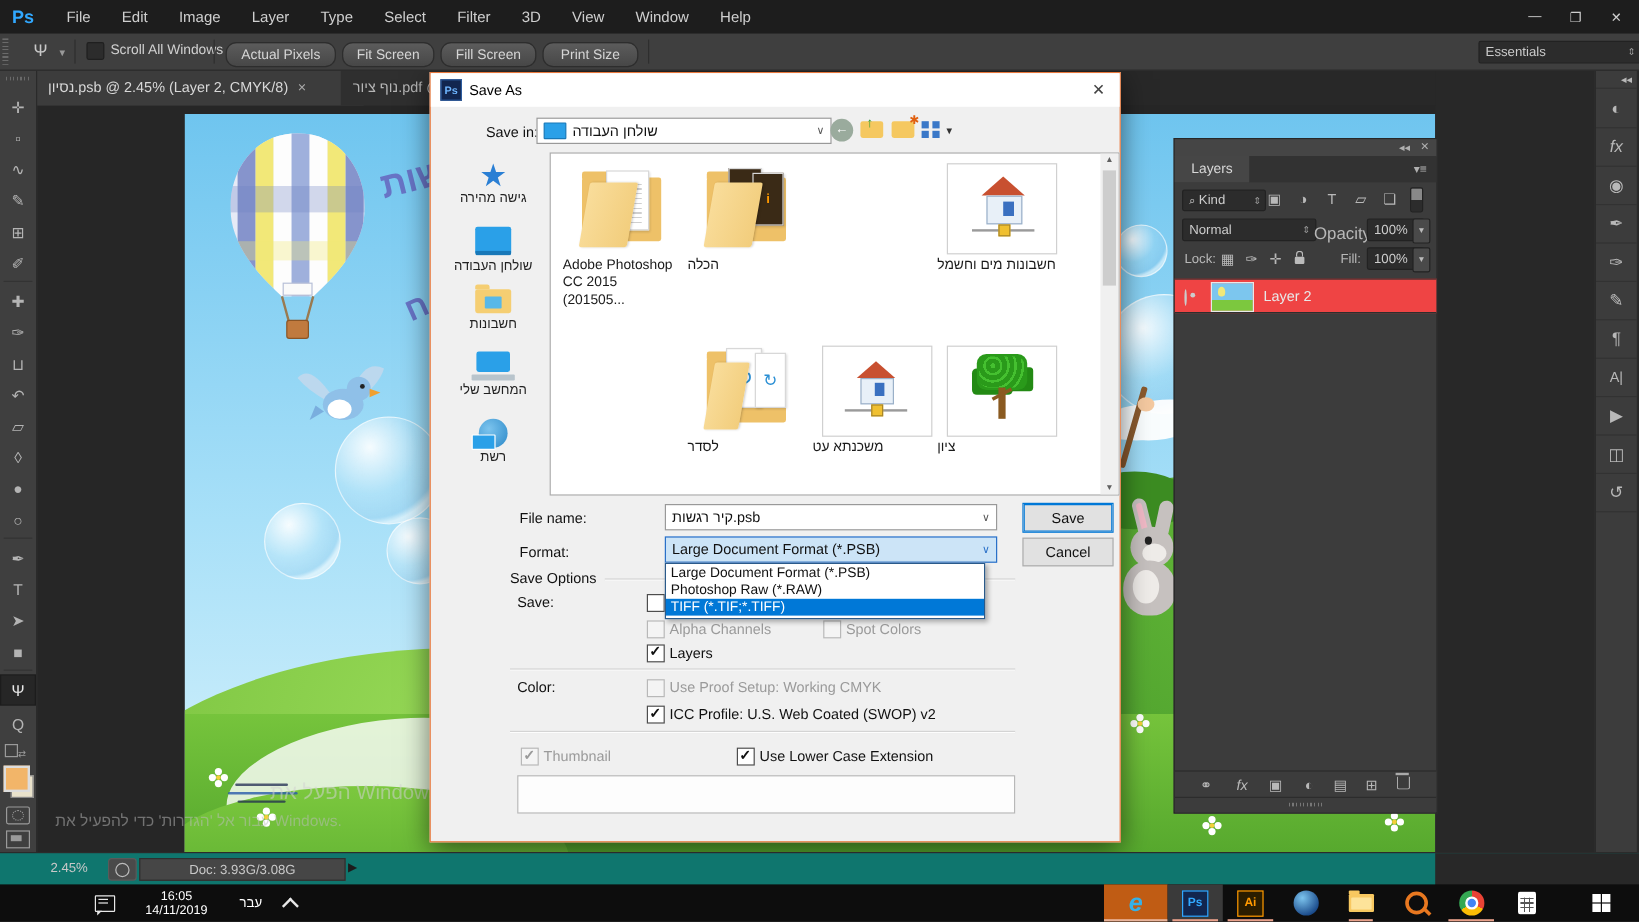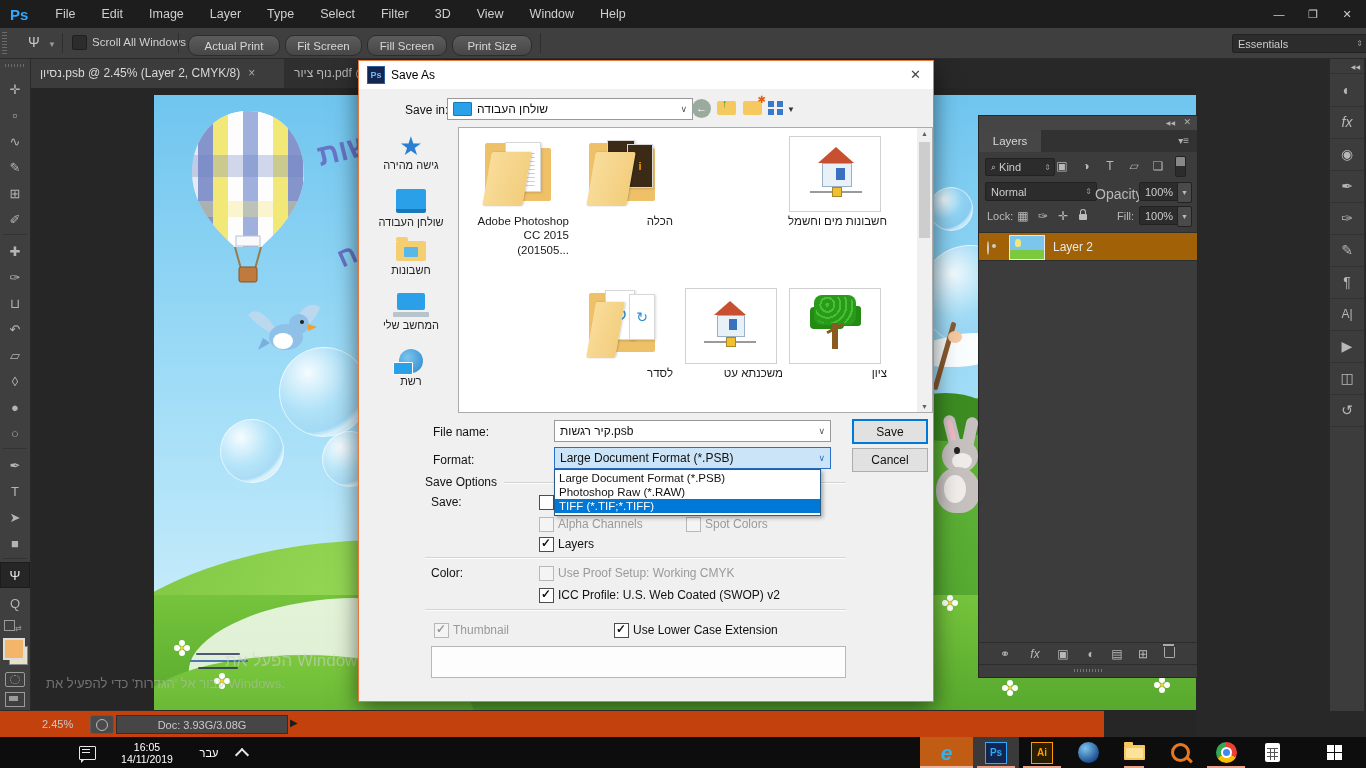--- a/index.html
+++ b/index.html
@@ -44,21 +44,21 @@
   .wbtn{position:absolute;background:#e1e1e1;border:1px solid #adadad;display:flex;align-items:center;justify-content:center;font-size:12px;color:#111}
   .wbtn.default{border:1px solid #0078d7;box-shadow:inset 0 0 0 1px #0078d7}
   .cb{position:absolute;width:13px;height:13px;background:#fff;border:1px solid #4d4d4d}
   .cb.checked:after{content:"✓";position:absolute;left:1px;top:-2px;font-size:12px;font-weight:bold;color:#101010}
   .cb.dis{border-color:#b8b8b8;background:#f4f4f4}
   .cb.dis.checked:after{color:#9a9a9a}
   .cblab{position:absolute;font-size:12px;color:#111;white-space:nowrap}
   .cblab.dis{color:#9a9a9a}
   .gline{position:absolute;height:1px;background:#d4d4d4;border-bottom:1px solid #fdfdfd}
   .sideitem{position:absolute;width:90px;text-align:center;font-size:11px;color:#222}
-  .flabel{position:absolute;font-size:11.5px;color:#1a1a1a;text-align:right;line-height:1.25}
+  .flabel{position:absolute;font-size:11.5px;color:#1a1a1a;text-align:left;line-height:1.25}
   .ddrow{position:absolute;left:0;width:100%;height:14px;display:flex;align-items:center;padding:0 4px;box-sizing:border-box;font-size:11.5px}
   
   .ofold{position:absolute}
   .ofold .back{position:absolute;left:2px;top:8px;width:92%;height:80%;background:#eec168;border-radius:2px}
   .ofold .back:before{content:"";position:absolute;left:0;top:-5px;width:26px;height:6px;background:#eec168;border-radius:2px 2px 0 0}
   .ofold .front{position:absolute;left:4px;bottom:0;width:55%;height:82%;background:linear-gradient(100deg,#f9dd9b,#f2cd7c);transform:skewX(-10deg);border-radius:2px;box-shadow:1px 0 2px rgba(0,0,0,.2)}
   .page{position:absolute;background:#fff;border:1px solid #d8d8d8;box-shadow:1px 1px 2px rgba(0,0,0,.15)}
   .pagelines{background-image:repeating-linear-gradient(180deg,transparent 0 3px,#cfcfcf 3px 4px);background-size:70% calc(100% - 12px);background-repeat:no-repeat;background-position:50% 55%}
   .homecard{position:absolute;background:#fff;border:1px solid #d0d0d0}
   
@@ -69,21 +69,21 @@
   .csslock:before{content:"";position:absolute;left:1px;top:-5px;width:4px;height:4px;border:1.5px solid #bbb;border-bottom:none;border-radius:3px 3px 0 0}
   .eye{width:13px;height:9px;border:1px solid #ccc;border-radius:50%;position:relative}
   .eye:after{content:"";position:absolute;left:4px;top:2px;width:4px;height:4px;border-radius:50%;background:#ccc}
   .minitrash{width:9px;height:10px;border:1px solid #aaa;border-top:none;border-radius:0 0 2px 2px;position:relative;margin-top:3px}
   .minitrash:before{content:"";position:absolute;left:-2px;top:-3px;width:11px;height:2px;background:#aaa}
   
   #rdock{left:1196px;top:58px;width:170px;height:652px;background:#282828;z-index:3}
   #rstrip{left:1329px;top:58px;width:34px;height:652px;background:#3c3c3c;border:1px solid #2a2a2a;z-index:4}
   .rcell{position:absolute;left:0;width:34px;height:32px;display:flex;align-items:center;justify-content:center;color:#b8b8b8;font-size:14px;border-bottom:1px solid #323232}
   
-  #statusbar{left:0;top:710px;width:1104px;height:27px;background:#c2410c;border-top:1px solid #2b2b2b;z-index:35;color:#c8c8c8;font-size:11px}
+  #statusbar{left:0;top:710px;width:1366px;height:27px;background:#0f766e;border-top:1px solid #2b2b2b;z-index:35;color:#c8c8c8;font-size:11px}
   #taskbar{left:0;top:737px;width:1366px;height:31px;background:#0d0d0d;z-index:50;color:#fff}
   .tbcell{position:absolute;top:0;height:31px;display:flex;align-items:center;justify-content:center}
   .underline{position:absolute;bottom:0;height:2px;background:#e9a18b}
   .chev{width:8px;height:8px;border-left:2px solid #e8e8e8;border-top:2px solid #e8e8e8;transform:rotate(45deg);margin-top:4px}
   .comment{width:15px;height:12px;border:1.5px solid #e8e8e8;border-radius:1px;position:relative}
   .comment:before{content:"";position:absolute;left:2px;top:2px;width:8px;height:1.5px;background:#e8e8e8;box-shadow:0 3px 0 #e8e8e8}
   .comment:after{content:"";position:absolute;left:1px;bottom:-4px;border-left:4px solid #e8e8e8;border-bottom:4px solid transparent}
 </style>
 </head>
 <body>
@@ -107,21 +107,21 @@
 </div>
 
 <div id="optionsbar" class="abs">
   <div class="grip-v" style="top:4px;height:22px"></div>
   <span class="abs" style="left:28px;top:6px;color:#c8c8c8;font-size:14px">Ψ</span>
   <span class="abs" style="left:48px;top:12px;color:#999;font-size:8px">▼</span>
   <div class="osep" style="left:62px;top:5px"></div>
   <div class="pscheck" style="left:72px;top:7px"></div>
   <span class="abs" style="left:92px;top:8px;color:#d0d0d0;font-size:11.5px">Scroll All Windows</span>
   <div class="osep" style="left:178px;top:5px"></div>
-  <div class="pbtn" style="left:188px;top:7px;width:90px">Actual Print</div>
+  <div class="pbtn" style="left:188px;top:7px;width:90px">Actual Pixels</div>
   <div class="pbtn" style="left:285px;top:7px;width:75px">Fit Screen</div>
   <div class="pbtn" style="left:367px;top:7px;width:78px">Fill Screen</div>
   <div class="pbtn" style="left:452px;top:7px;width:78px">Print Size</div>
   <div class="osep" style="left:540px;top:5px"></div>
   <div class="pfield" style="left:1232px;top:6px;width:124px;height:17px">
     <span>Essentials</span>
     <span style="position:absolute;right:4px;font-size:8px;color:#999">⇕</span>
   </div>
 </div>
 
@@ -463,21 +463,21 @@
   <span class="licon" style="left:76px;top:92px;width:16px;height:16px">✛</span>
   <span class="licon" style="left:96px;top:90px;width:16px;height:16px">
       <span class="csslock"></span>
     </span>
   <span class="abs" style="left:138px;top:94px;font-size:11px;color:#b8b8b8">Fill:</span>
   <div class="pfield" style="left:160px;top:90px;width:36px;height:17px">
     <span>100%</span>
   </div>
   <div class="abs" style="left:198px;top:90px;width:13px;height:19px;background:#4a4a4a;border:1px solid #222;border-radius:2px;color:#bbb;font-size:7px;text-align:center;line-height:19px">▼</div>
 
-  <div class="abs" style="left:0;top:116px;width:100%;height:27px;background:#a16207;border-top:1px solid #2e2e2e;border-bottom:1px solid #2e2e2e">
+  <div class="abs" style="left:0;top:116px;width:100%;height:27px;background:#ef4444;border-top:1px solid #2e2e2e;border-bottom:1px solid #2e2e2e">
     <span class="abs" style="left:8px;top:9px"><span class="eye"></span></span>
     <div class="abs" style="left:30px;top:2px;width:34px;height:23px;background:linear-gradient(#7cc6ee 0 62%,#7cc83e 62%);border:1px solid #e8e8e8">
       <div style="position:absolute;left:5px;top:3px;width:6px;height:8px;background:#f2e878;border-radius:50% 50% 40% 40%"></div>
     </div>
     <span class="abs" style="left:74px;top:7px;font-size:12px;color:#e8e8e8">Layer 2</span>
   </div>
 
   <div class="abs" style="left:0;bottom:12px;width:100%;height:22px;background:#3c3c3c;border-top:1px solid #2c2c2c">
     <span class="licon" style="left:18px;top:3px;width:16px;height:16px">⚭</span>
     <span class="licon" style="left:48px;top:3px;width:16px;height:16px;font-style:italic">fx</span>

